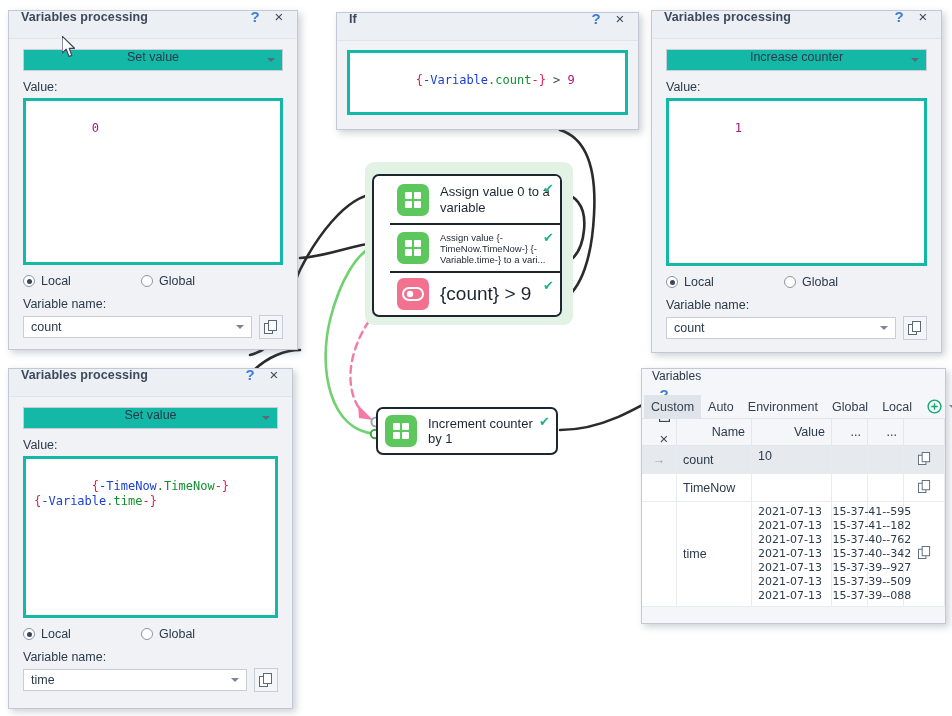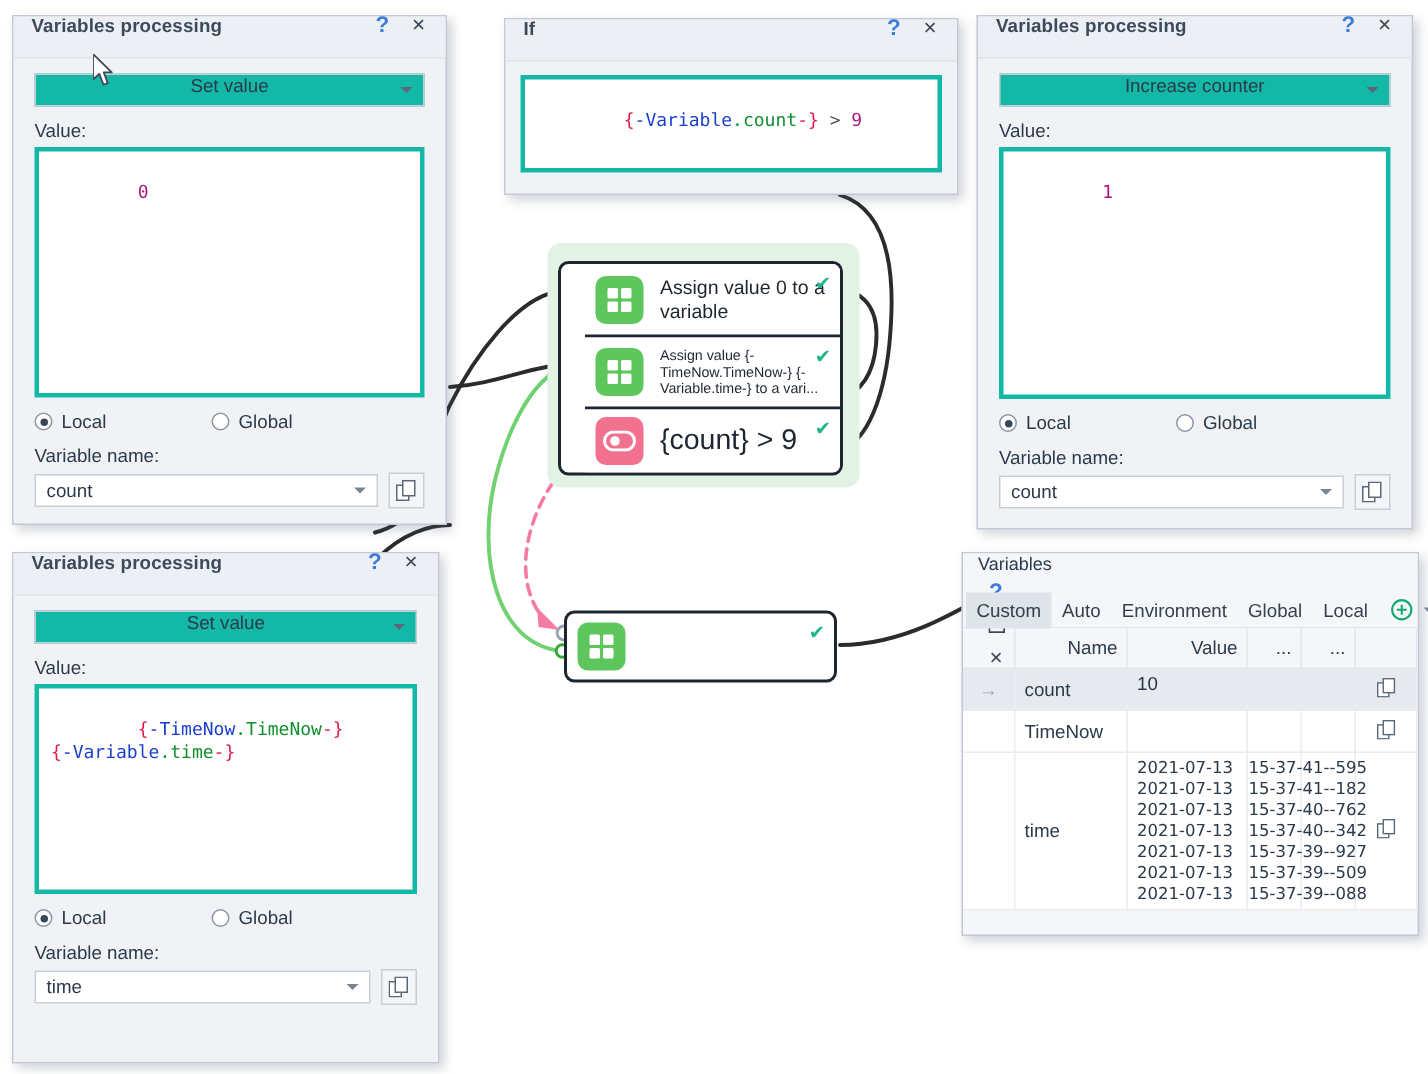--- a/index.html
+++ b/index.html
@@ -201,20 +201,21 @@
 
   <div class="node" style="left:376px;top:407px;width:182px;height:48px;">
     <span class="nicon green">
       <svg width="18" height="18" viewBox="0 0 18 18">
           <rect x="1" y="1" width="7" height="7" rx="1" fill="#fff"></rect>
           <rect x="10" y="1" width="7" height="7" rx="1" fill="#fff"></rect>
           <rect x="1" y="10" width="7" height="7" rx="1" fill="#fff"></rect>
           <rect x="10" y="10" width="7" height="7" rx="1" fill="#fff"></rect>
         </svg>
     </span>
+    <span class="nlabel" style="font-size:13px;max-width:120px;">Increment counter by 1</span>
     <span class="check">✔</span>
   </div>
 
   <div class="dlg" id="dlg-set-count">
     <div class="titlebar">
       <span class="title">Variables processing</span>
       <span class="tbtn help">?</span>
       <span class="tbtn close">×</span>
     </div>
     <div class="dlgbody">
@@ -311,21 +312,21 @@
       <span class="title">Variables processing</span>
       <span class="tbtn help">?</span>
       <span class="tbtn close">×</span>
     </div>
     <div class="dlgbody">
       <div class="combo">
         <span>Set value</span>
         <span class="arrow"></span>
       </div>
       <div class="fieldlabel">Value:</div>
-      <div class="editor" style="height:140px;">
+      <div class="editor" style="height:162px;">
         <span><span class="tk-brace">{</span><span class="tk-mod">-TimeNow</span><span class="tk-dot">.</span><span class="tk-name">TimeNow</span><span class="tk-brace">-}</span></span>
 <span><span class="tk-brace">{</span><span class="tk-mod">-Variable</span><span class="tk-dot">.</span><span class="tk-name">time</span><span class="tk-brace">-}</span></span>
       </div>
       <div class="radiorow">
         <span class="radio on" style="width:118px;">
           <span class="rb"></span>
           <span>Local</span>
         </span>
         <span class="radio">
           <span class="rb"></span>

